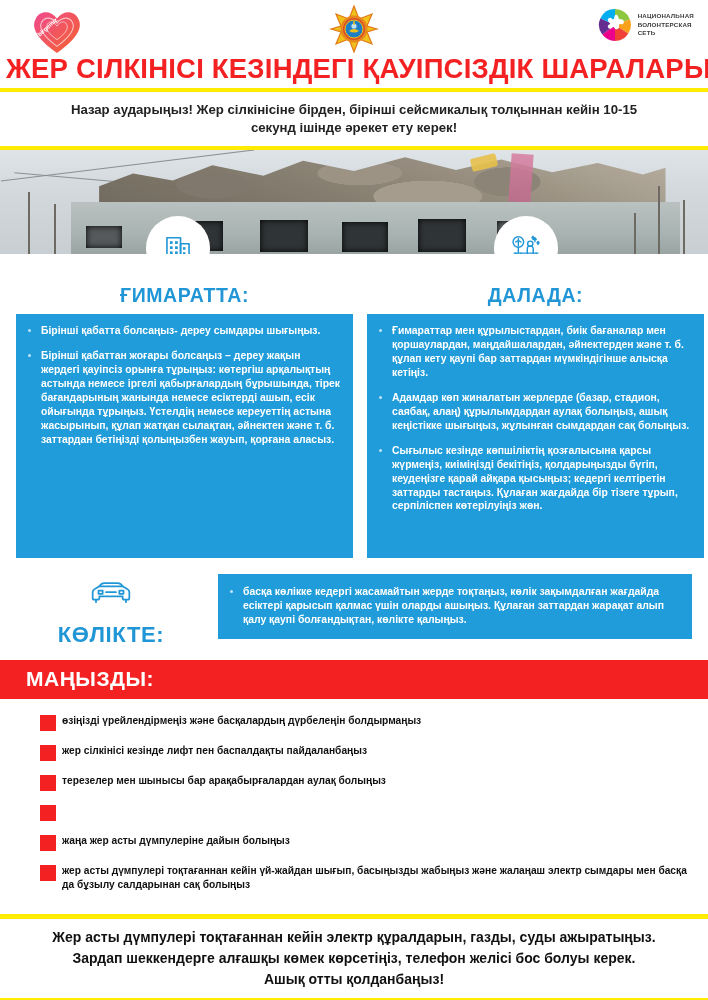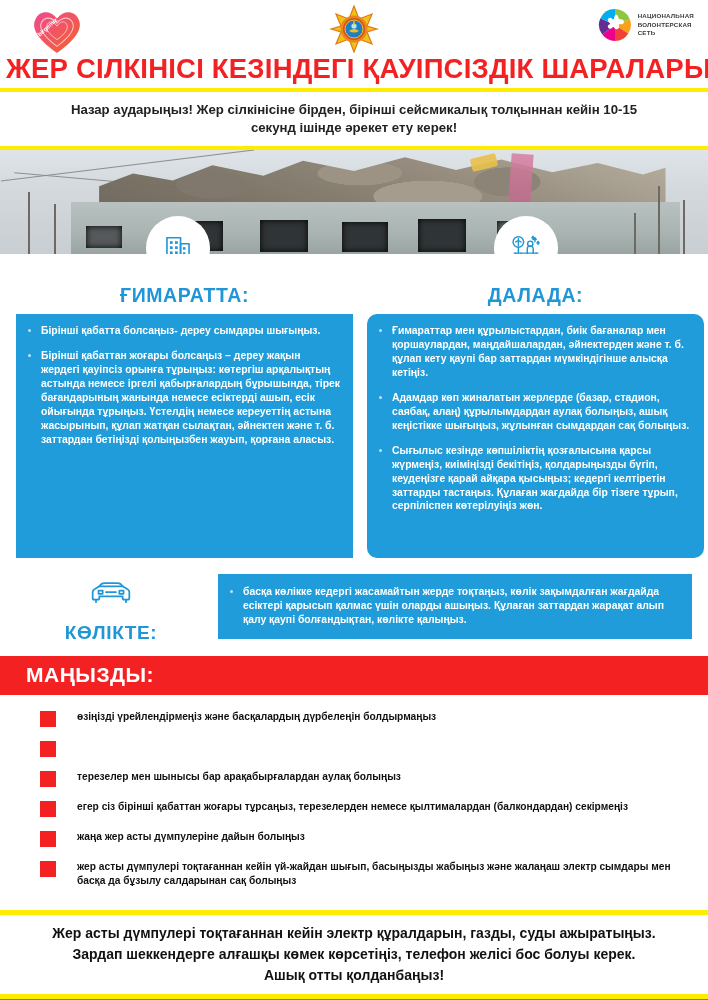--- a/index.html
+++ b/index.html
@@ -79,45 +79,45 @@
 
   
   .cols{display:flex;gap:14px;padding:30px 4px 0 16px;}
   .col{flex:1 1 0;min-width:0;}
   .col-head{
     text-align:center;color:#2196d6;font-size:19.5px;font-weight:bold;
     letter-spacing:.6px;margin-bottom:7px;
   }
   .col-box{background:#1f9cd9;color:#fff;padding:10px 12px 12px 10px;}
   .col-box.left{min-height:222px;}
-  .col-box.right{min-height:222px;border-radius:10px;}
+  .col-box.right{min-height:222px;}
   ul.bl{list-style:none;margin:0;padding:0;}
   ul.bl li{
     position:relative;padding-left:15px;font-size:10.4px;font-weight:bold;
     line-height:1.34;margin-bottom:11px;
   }
   ul.bl li:last-child{margin-bottom:0;}
   ul.bl li:before{
     content:"";position:absolute;left:2px;top:5px;width:3px;height:3px;
     background:#bfe3f5;border-radius:50%;
   }
 
   
   .transport{display:flex;align-items:flex-start;padding:16px 16px 12px 16px;gap:12px;}
   .transport-left{width:190px;flex:0 0 190px;text-align:center;padding-top:2px;}
   .transport-label{
-    color:#2196d6;font-size:19px;font-weight:bold;letter-spacing:.6px;margin-top:8px;
+    color:#2196d6;font-size:22px;font-weight:bold;letter-spacing:.6px;margin-top:8px;
   }
   .transport-box{flex:1 1 auto;background:#1f9cd9;color:#fff;padding:11px 14px 12px 10px;}
 
   
   .important-bar{background:#f42123;padding:7px 0 8px 26px;}
   .important-title{color:#fff;font-size:21px;font-weight:bold;letter-spacing:.5px;}
   .important-list{padding:14px 20px 10px 40px;}
-  .imp-item{display:flex;align-items:flex-start;gap:21px;margin-bottom:12px;}
+  .imp-item{display:flex;align-items:flex-start;gap:6px;margin-bottom:12px;}
   .imp-sq{width:16px;height:16px;background:#f42123;flex:0 0 16px;margin-top:2px;}
   .imp-text{font-size:10.2px;font-weight:bold;color:#111;line-height:1.35;padding-top:1px;}
 
   
   .yellow-band{height:5px;background:#ffec00;}
   .notice{
     text-align:center;font-size:14px;font-weight:bold;color:#111;
     line-height:1.5;padding:8px 40px 8px 40px;
   }
 
@@ -303,28 +303,28 @@
     <span class="important-title">МАҢЫЗДЫ:</span>
   </div>
 
   <div class="important-list">
     <div class="imp-item">
       <div class="imp-sq"></div>
       <div class="imp-text">өзіңізді үрейлендірмеңіз және басқалардың дүрбелеңін болдырмаңыз</div>
     </div>
     <div class="imp-item">
       <div class="imp-sq"></div>
+      <div class="imp-text">жер сілкінісі кезінде лифт пен баспалдақты пайдаланбаңыз</div>
     </div>
     <div class="imp-item">
       <div class="imp-sq"></div>
       <div class="imp-text">терезелер мен шынысы бар арақабырғалардан аулақ болыңыз</div>
     </div>
     <div class="imp-item">
       <div class="imp-sq"></div>
-      <div class="imp-text">егер сіз бірінші қабаттан жоғары тұрсаңыз, терезелерден немесе қылтималардан (балкондардан) секірмеңіз</div>
     </div>
     <div class="imp-item">
       <div class="imp-sq"></div>
       <div class="imp-text">жаңа жер асты дүмпулеріне дайын болыңыз</div>
     </div>
     <div class="imp-item">
       <div class="imp-sq"></div>
       <div class="imp-text">жер асты дүмпулері тоқтағаннан кейін үй-жайдан шығып, басыңызды жабыңыз және жалаңаш электр сымдары мен басқа да бұзылу салдарынан сақ болыңыз</div>
     </div>
   </div>

